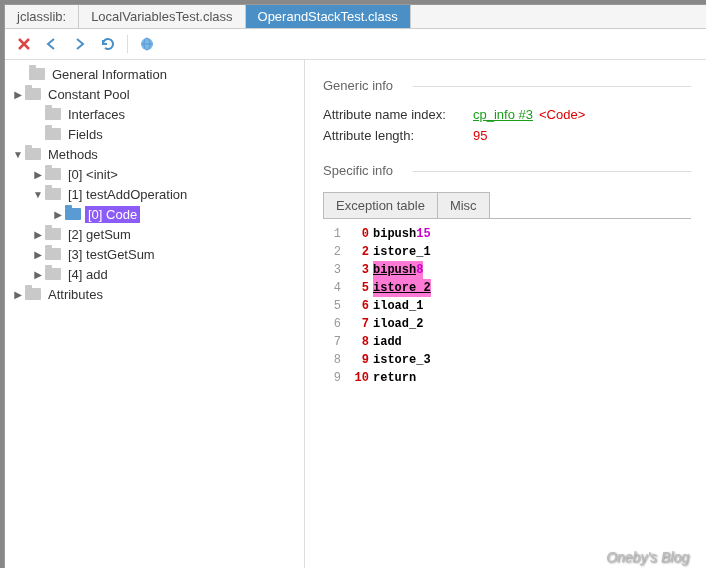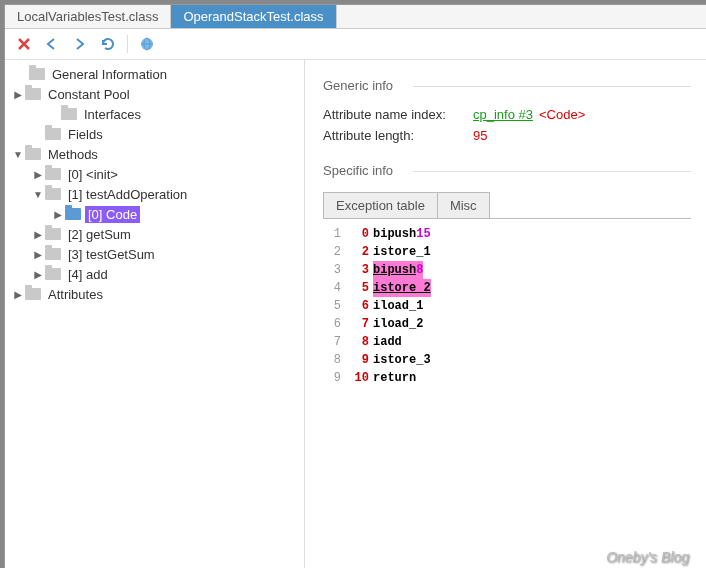--- a/index.html
+++ b/index.html
@@ -41,20 +41,21 @@
 .bc-op.hl { background: #ff7ad5; text-decoration: underline; }
 .bc-arg { color: #c0c; font-weight: bold; }
 .bc-arg.hl { background: #ff7ad5; }
 .watermark { position: absolute; bottom: 6px; right: 20px; color: #bbb; font-style: italic; font-size: 14px; text-shadow: 1px 1px 2px #777; }
 </style>
 </head>
 <body>
 
 <div class="window">
   <div class="tabs" id="tabs">
+      <div class="tab">jclasslib:</div>
       <div class="tab">LocalVariablesTest.class</div>
       <div class="tab active">OperandStackTest.class</div>
     </div>
   <div class="toolbar">
     <span class="tb-icon">
         <svg width="14" height="14">
           <path d="M2 2 L12 12 M12 2 L2 12" stroke="#d44" stroke-width="2.5"></path>
         </svg>
       </span>
     <span class="tb-icon">
@@ -87,21 +88,21 @@
         <div class="tree-row" style="padding-left: 10px;">
           <span class="chevron empty">▶</span>
           <span class="folder"></span>
           <span class="tree-label">General Information</span>
         </div>
         <div class="tree-row" style="padding-left: 6px;">
           <span class="chevron">▶</span>
           <span class="folder"></span>
           <span class="tree-label">Constant Pool</span>
         </div>
-        <div class="tree-row" style="padding-left: 42px;">
+        <div class="tree-row" style="padding-left: 26px;">
           <span class="chevron empty">▶</span>
           <span class="folder"></span>
           <span class="tree-label">Interfaces</span>
         </div>
         <div class="tree-row" style="padding-left: 26px; align-items: center;">
           <span class="chevron empty">▶</span>
           <span class="folder"></span>
           <span class="tree-label">Fields</span>
         </div>
         <div class="tree-row" style="padding-left: 6px;">

